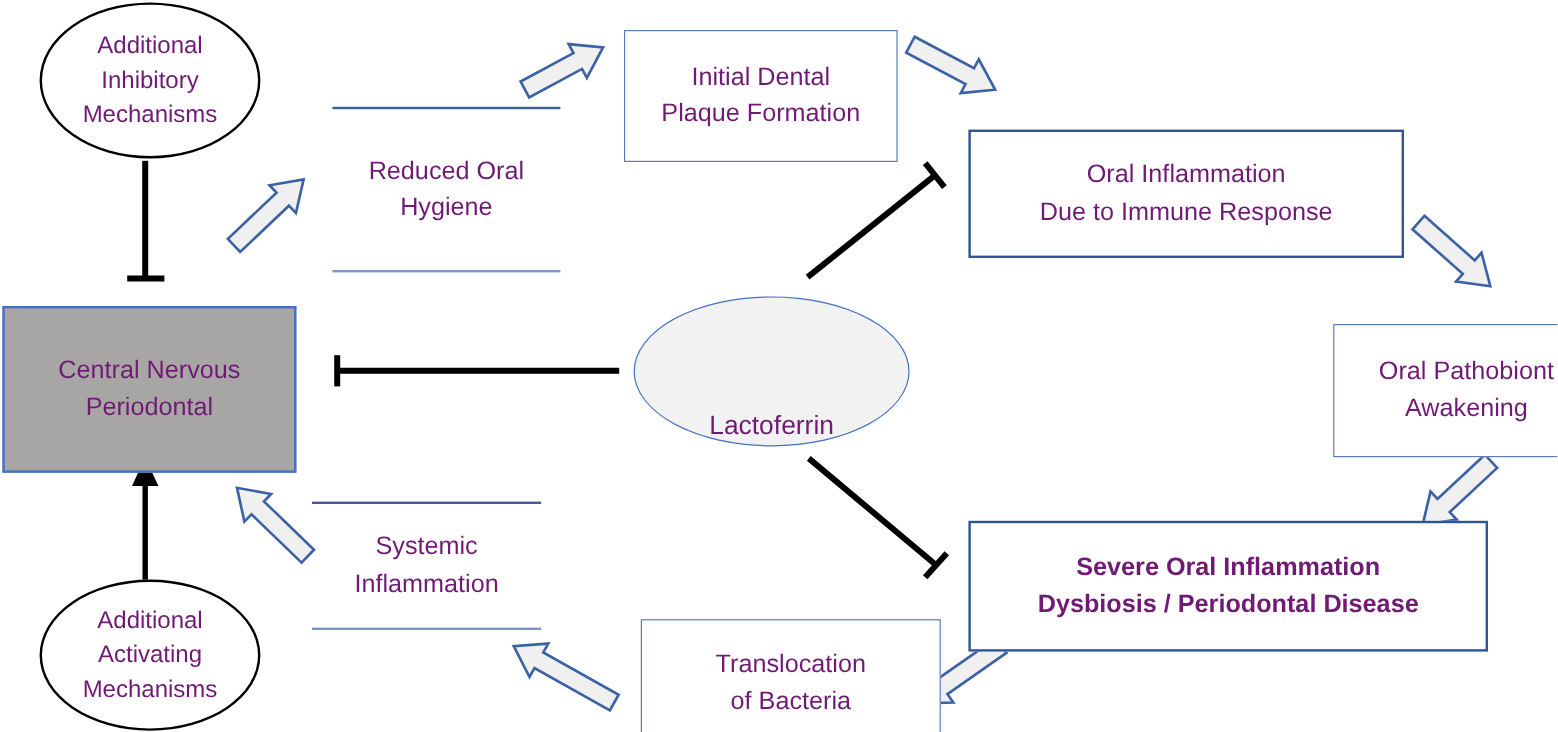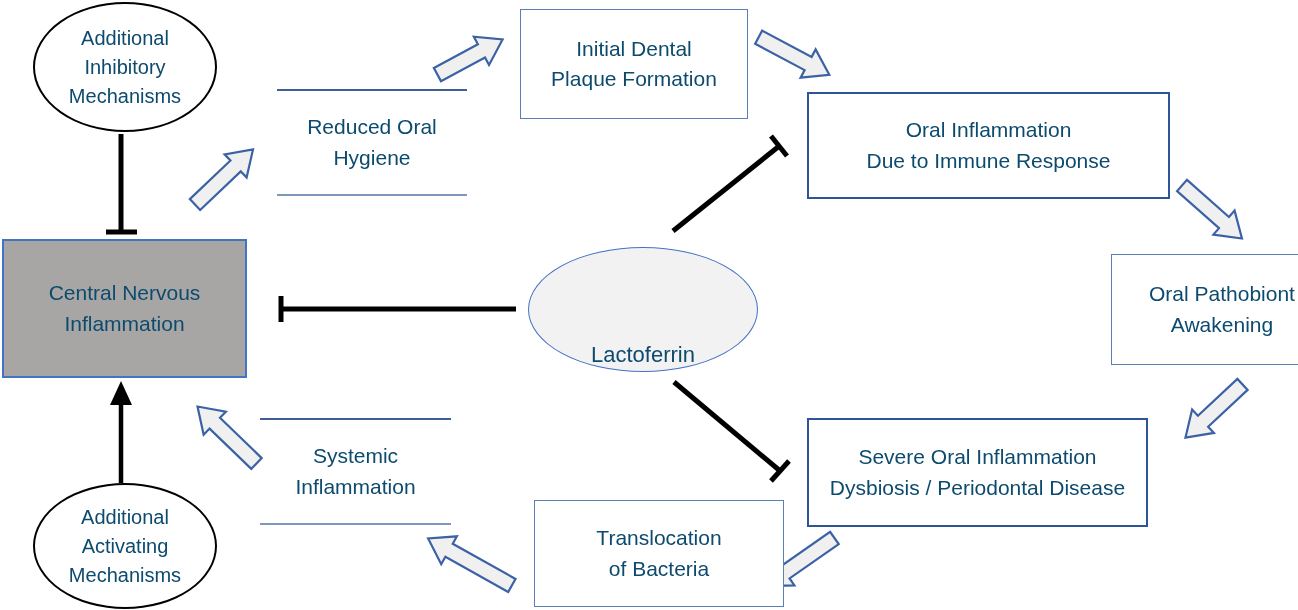--- a/index.html
+++ b/index.html
@@ -1,37 +1,38 @@
 <!DOCTYPE html>
 <html><head>
 <meta charset="utf-8">
 <style>
   html,body{margin:0;padding:0;background:#ffffff;}
   #stage{
     position:relative;
     width:1298px;height:610px;
     background:#ffffff;
     font-family:"Liberation Sans",sans-serif;
-    color:#0c4a6e;
+    color:#701a75;
     overflow:hidden;
   }
   .node{
     position:absolute;
     display:flex;align-items:center;justify-content:center;
     text-align:center;
     box-sizing:border-box;
   }
   .label{
     white-space:pre-line;
     line-height:1.45;
   }
   .rect{
     background:#ffffff;
     border:1.6px solid #5b7fb5;
     font-size:21px;
+    margin-top:16px;
   }
   .rect.strong{border:2.2px solid #2e5597;}
   .rect.gray{background:#a8a6a4;border:2px solid #4472c4;}
   .ellipse{
     border-radius:50%;
     background:#ffffff;
     border:2.6px solid #000000;
     font-size:20px;
   }
   .ellipse.lacto{
@@ -107,30 +108,30 @@
   </svg>
 
   <div class="node ellipse" style="left:33px;top:2px;width:184px;height:130px;">
     <span class="label">Additional
 Inhibitory
 Mechanisms</span>
   </div>
 
   <div class="node rect gray" style="left:2px;top:239px;width:245px;height:139px;">
     <span class="label">Central Nervous
-Inflammation</span>
+Periodontal</span>
   </div>
 
   <div class="node ellipse" style="left:33px;top:483px;width:184px;height:126px;">
     <span class="label">Additional
 Activating
 Mechanisms</span>
   </div>
 
-  <div class="node rule-label" style="left:277px;top:89px;width:190px;height:107px;">
+  <div class="node rule-label" style="left:277px;top:89px;width:190px;height:138px;">
     <span class="label">Reduced Oral
 Hygiene</span>
   </div>
 
   <div class="node rule-label" style="left:260px;top:418px;width:191px;height:107px;">
     <span class="label">Systemic
 Inflammation</span>
   </div>
 
   <div class="node rect" style="left:520px;top:9px;width:228px;height:110px;">
@@ -141,21 +142,21 @@
   <div class="node rect strong" style="left:807px;top:92px;width:363px;height:107px;">
     <span class="label">Oral Inflammation
 Due to Immune Response</span>
   </div>
 
   <div class="node rect" style="left:1111px;top:254px;width:222px;height:111px;">
     <span class="label">Oral Pathobiont
 Awakening</span>
   </div>
 
-  <div class="node rect strong" style="left:807px;top:418px;width:341px;height:109px;">
+  <div class="node rect strong" style="left:807px;top:418px;width:433px;height:109px;font-weight:bold;">
     <span class="label">Severe Oral Inflammation
 Dysbiosis / Periodontal Disease</span>
   </div>
 
   <div class="node rect" style="left:534px;top:500px;width:250px;height:107px;justify-content:center;">
     <span class="label">Translocation
 of Bacteria</span>
   </div>
 
   <div class="node ellipse lacto" style="left:528px;top:247px;width:230px;height:125px;">

